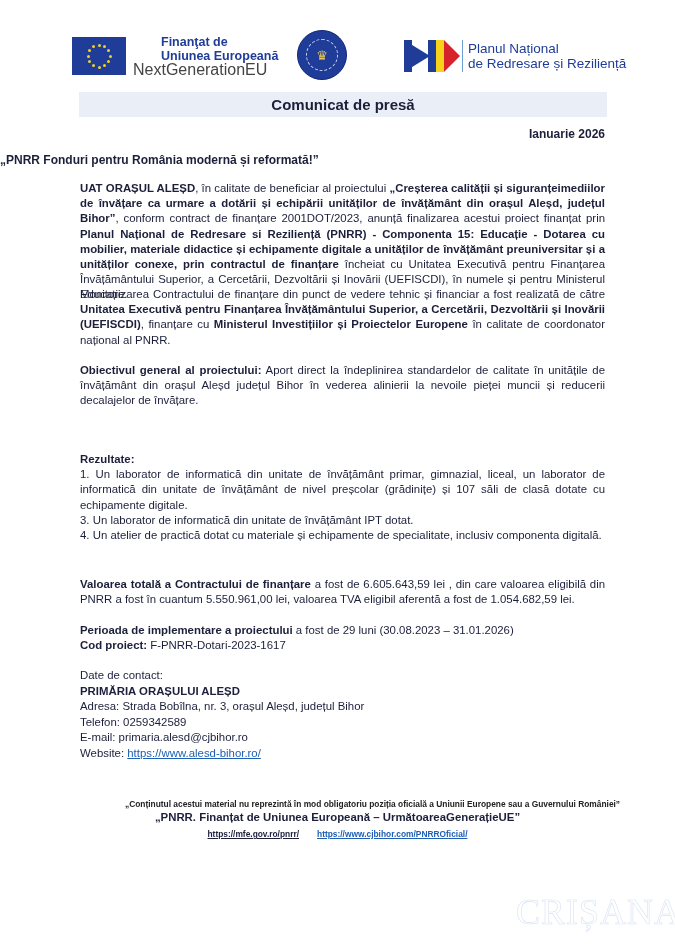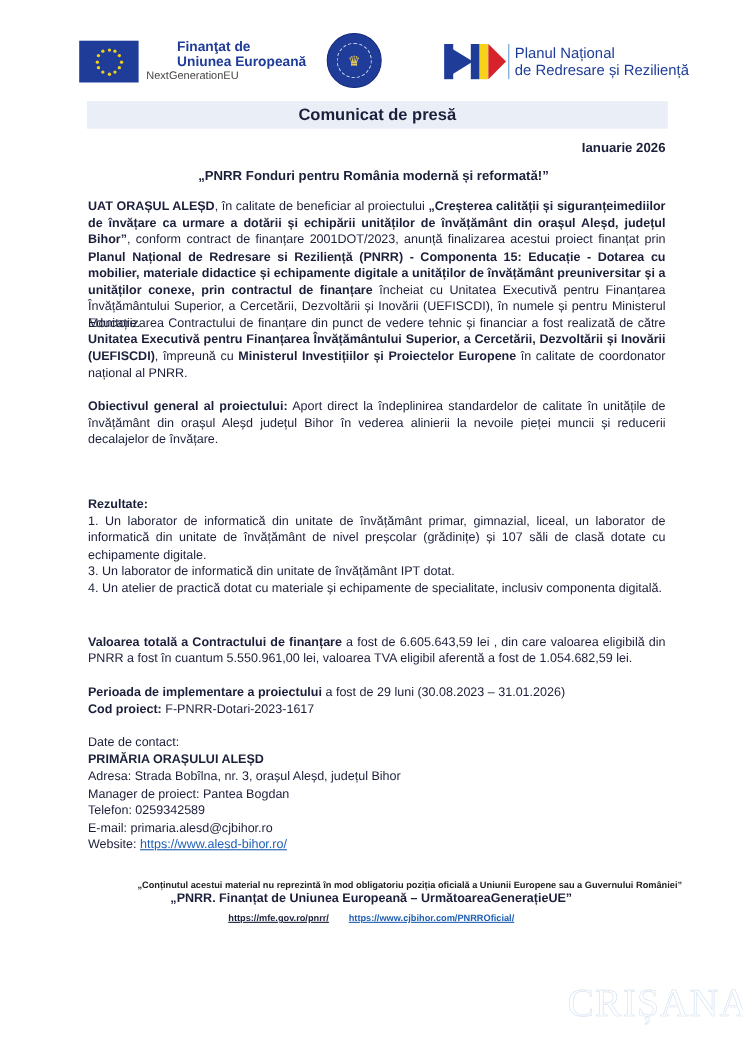--- a/index.html
+++ b/index.html
@@ -6,21 +6,21 @@
   body { width: 675px; height: 944px; position: relative; overflow: hidden;
          font-family: "Liberation Sans", sans-serif; color: #1b1f3a; }
   .page { position: absolute; left: 0; top: 0; width: 675px; height: 944px; }
 
   
   .logo-eu { position: absolute; left: 72px; top: 35px; display: flex; align-items: center; }
   .eu-flag { width: 54px; height: 38px; background: #1f3c99; position: relative; }
   .eu-star { position: absolute; width: 3px; height: 3px; background: #f4d11a; border-radius: 50%; }
   .eu-text { margin-left: 7px; line-height: 14px; }
   .eu-text .l1, .eu-text .l2 { font-weight: bold; font-size: 12.5px; color: #1f3c99; display: block; padding-left: 28px; }
-  .eu-text .l3 { font-size: 10px; color: #444; display: block; }
+  .eu-text .l3 { font-size: 16px; color: #444; display: block; }
 
   .logo-gov { position: absolute; left: 297px; top: 30px; width: 48px; height: 48px; border-radius: 50%;
               background: #1f3c99; border: 1px solid #12287a; display: flex; align-items: center; justify-content: center; }
   .logo-gov .inner { width: 30px; height: 30px; border-radius: 50%; border: 1px dashed #c9d2ee;
                      display: flex; align-items: center; justify-content: center; color: #e8c85a; font-size: 13px; }
 
   .logo-pnrr { position: absolute; left: 404px; top: 40px; display: flex; align-items: center; }
   .pnrr-arrows { position: relative; width: 52px; height: 32px; }
   .pnrr-arrows .a1 { position: absolute; left: 0; top: 0; width: 0; height: 0;
      border-top: 16px solid transparent; border-bottom: 16px solid transparent; border-left: 26px solid #1f3c99; }
@@ -36,21 +36,21 @@
   .title-band { position: absolute; left: 79px; top: 92px; width: 528px; height: 25px;
                 background: #e9eef7; text-align: center; }
   .title-band span { font-weight: bold; font-size: 15px; line-height: 25px; color: #1b1f3a; }
 
   .text { position: absolute; left: 80px; width: 525px; font-size: 11.4px; line-height: 15.2px;
           color: #1b1f3a; }
   .justify { text-align: justify; }
   b, .b { font-weight: bold; }
 
   .date { position: absolute; right: 70px; top: 127px; font-weight: bold; font-size: 12px; }
-  .slogan { position: absolute; left: 0; width: 623px; top: 153px; text-align: center; font-weight: bold; font-size: 12px; padding-left: 28px; }
+  .slogan { position: absolute; left: 0; width: 623px; top: 153px; text-align: left; font-weight: bold; font-size: 12px; }
 
   .contact { position: absolute; left: 80px; top: 668px; font-size: 11.4px; line-height: 15.5px; }
   .contact a { color: #1e5fb4; text-decoration: underline; }
 
   .footer { position: absolute; left: 0; width: 675px; text-align: center; }
   .disclaimer { top: 799px; font-size: 8.4px; font-weight: bold; color: #222; padding-left: 35px; }
   .footer-slogan { top: 811px; font-size: 11.4px; font-weight: bold; }
   .footer-links { top: 829px; font-size: 8.4px; font-weight: bold; }
   .footer-links a { text-decoration: underline; }
   .footer-links .l1 { color: #1b1f3a; margin-right: 18px; }
@@ -111,21 +111,21 @@
     <span>Comunicat de presă</span>
   </div>
 
   <div class="date">Ianuarie 2026</div>
   <div class="slogan">„PNRR Fonduri pentru România modernă și reformată!”</div>
 
   <div class="text justify" style="top:181px;">
     <b>UAT ORAȘUL ALEȘD</b><span>, în calitate de beneficiar al proiectului </span><b>„Creșterea calității și siguranțeimediilor de învățare ca urmare a dotării și echipării unităților de învățământ din orașul Aleșd, județul Bihor”</b><span>, conform contract de finanțare 2001DOT/2023, anunță finalizarea acestui proiect finanțat prin </span><b>Planul Național de Redresare si Reziliență (PNRR) - Componenta 15: Educație - Dotarea cu mobilier, materiale didactice și echipamente digitale a unităților de învățământ preuniversitar și a unităților conexe, prin contractul de finanțare</b><span> încheiat cu Unitatea Executivă pentru Finanțarea Învățământului Superior, a Cercetării, Dezvoltării și Inovării (UEFISCDI), în numele și pentru Ministerul Educație.</span>
   </div>
   <div class="text justify" style="top:287px;">
-    <span>Monitorizarea Contractului de finanțare din punct de vedere tehnic și financiar a fost realizată de către </span><b>Unitatea Executivă pentru Finanțarea Învățământului Superior, a Cercetării, Dezvoltării și Inovării (UEFISCDI)</b><span>, împreună cu </span><b>Ministerul Investițiilor și Proiectelor Europene</b><span> în calitate de coordonator național al PNRR.</span>
+    <span>Monitorizarea Contractului de finanțare din punct de vedere tehnic și financiar a fost realizată de către </span><b>Unitatea Executivă pentru Finanțarea Învățământului Superior, a Cercetării, Dezvoltării și Inovării (UEFISCDI)</b><span>, finanțare cu </span><b>Ministerul Investițiilor și Proiectelor Europene</b><span> în calitate de coordonator național al PNRR.</span>
   </div>
 
   <div class="text justify" style="top:363px;">
     <b>Obiectivul general al proiectului:</b><span> Aport direct la îndeplinirea standardelor de calitate în unitățile de învățământ din orașul Aleșd județul Bihor în vederea alinierii la nevoile pieței muncii și reducerii decalajelor de învățare.</span>
   </div>
 
   <div class="text" style="top:424px;margin-top:28px;">
     <div class="b">Rezultate:</div>
     <div class="justify">1. Un laborator de informatică din unitate de învățământ primar, gimnazial, liceal, un laborator de informatică din unitate de învățământ de nivel preșcolar (grădinițe) și  107 săli de clasă dotate cu echipamente digitale.</div>
     <div class="justify">3. Un laborator de informatică din unitate de  învățământ IPT dotat.</div>
@@ -138,21 +138,20 @@
 
   <div class="text" style="top:623px;">
     <div><b>Perioada de implementare a proiectului</b><span> a fost de 29 luni (30.08.2023 – 31.01.2026)</span></div>
     <div><b>Cod proiect:</b><span> F-PNRR-Dotari-2023-1617</span></div>
   </div>
 
   <div class="contact">
     <div>Date de contact:</div>
     <div class="b">PRIMĂRIA ORAȘULUI ALEȘD</div>
     <div>Adresa: Strada Bobîlna, nr. 3, orașul Aleșd, județul Bihor</div>
-    <div>Manager de proiect: Pantea Bogdan</div>
     <div>Telefon: 0259342589</div>
     <div>E-mail: primaria.alesd@cjbihor.ro</div>
     <div><span>Website: </span><a>https://www.alesd-bihor.ro/</a></div>
   </div>
 
   <div class="footer disclaimer">„Conținutul acestui material nu reprezintă în mod obligatoriu poziția oficială a Uniunii Europene sau a Guvernului României”</div>
   <div class="footer footer-slogan">„PNRR. Finanțat de Uniunea Europeană – UrmătoareaGenerațieUE”</div>
   <div class="footer footer-links">
     <a class="l1">https://mfe.gov.ro/pnrr/</a><a class="l2">https://www.cjbihor.com/PNRROficial/</a>
   </div>

